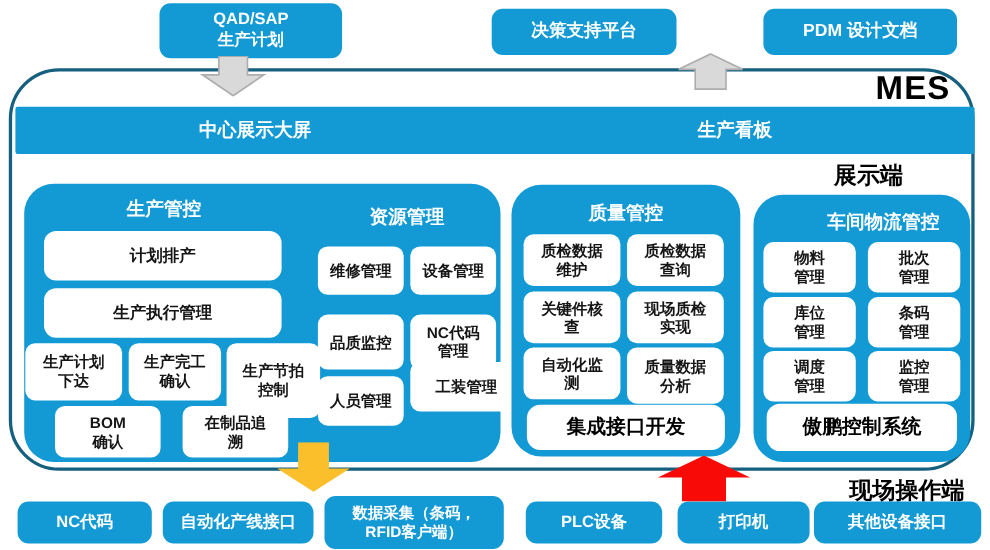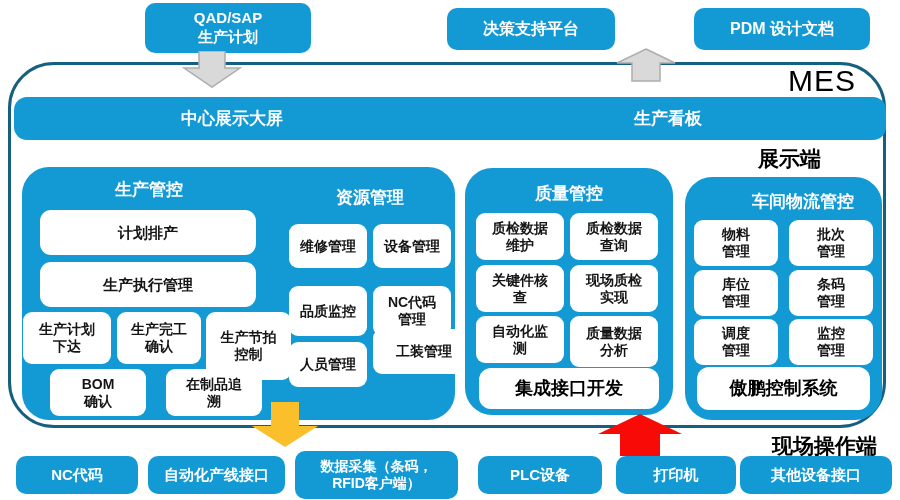--- a/index.html
+++ b/index.html
@@ -3,24 +3,24 @@
 <meta charset="utf-8">
 <style>
   html,body{margin:0;padding:0;background:#fff;}
   body{width:900px;height:500px;font-family:"Liberation Sans","DejaVu Sans",sans-serif;position:relative;overflow:hidden;}
   .stage{position:absolute;inset:0;}
   .sys,.dev{position:absolute;background:var(--brand_blue);color:#fff;font-weight:bold;
     border-radius:10px;display:flex;align-items:center;justify-content:center;
     text-align:center;white-space:pre-line;line-height:1.25;font-size:15px;}
   .container{position:absolute;left:8px;top:62px;width:878px;height:366px;
     background:#fff;border:3px solid var(--container_border);border-radius:46px;box-sizing:border-box;}
-  .mes-label{position:absolute;left:788px;top:64px;width:84px;font-size:30px;font-weight:400;
-    color:var(--text_dark);letter-spacing:1px;text-align:left;}
+  .mes-label{position:absolute;left:788px;top:64px;width:84px;font-size:30px;font-weight:700;
+    color:var(--text_dark);letter-spacing:1px;text-align:center;}
   .header-bar{position:absolute;left:14px;top:97px;width:872px;height:43px;background:var(--brand_blue);
-    border-radius:13px;display:flex;color:#fff;font-weight:bold;font-size:17px;}
+    border-radius:2px;display:flex;color:#fff;font-weight:bold;font-size:17px;}
   .header-bar>div{flex:1;display:flex;align-items:center;justify-content:center;}
   .zone-label{position:absolute;color:var(--text_dark);font-weight:800;font-size:21px;}
   .panel{position:absolute;background:var(--brand_blue);border-radius:27px;}
   .ptitle{position:absolute;color:#fff;font-weight:bold;font-size:17px;text-align:center;}
   .wbox{position:absolute;background:#fff;border-radius:9px;color:#151515;font-weight:600;
     display:flex;align-items:center;justify-content:center;text-align:center;
     white-space:pre-line;line-height:1.2;font-size:14px;}
   .wide{font-size:15px;border-radius:11px;}
   .footerbox{font-size:18px;font-weight:800;color:#000;border-radius:12px;}
   .arrow{position:absolute;}

